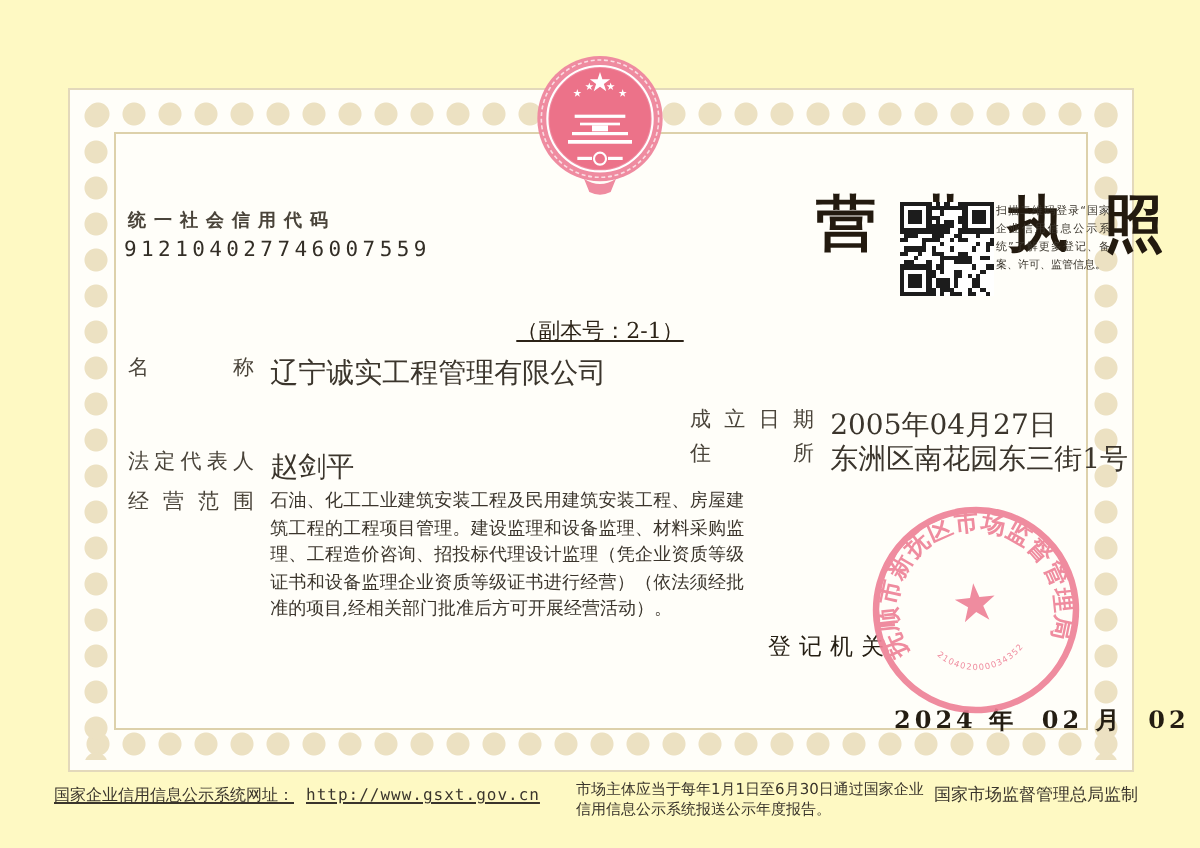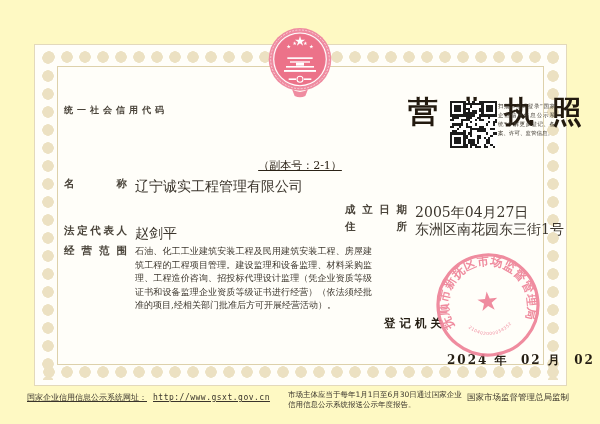--- a/index.html
+++ b/index.html
@@ -32,21 +32,21 @@
   .copyno{position:absolute;left:0;right:0;top:158px;text-align:center;font-size:11px;color:#2c2317;text-decoration:underline;}
   
   .qr{position:absolute;left:450px;top:101px;width:47px;height:47px;display:grid;
       grid-template-columns:repeat(21,1fr);grid-template-rows:repeat(21,1fr);background:#fff;}
   .qr div.qf{background:#1c1c1c;} .qr div.qe{background:#ffffff;}
   .qrcap{position:absolute;left:498px;top:102px;width:57px;font-size:5.5px;line-height:1.65;
          color:#3a352c;text-align:justify;font-family:"DejaVu Sans","Liberation Sans",sans-serif;}
   
   .row{position:absolute;}
   .flabel{display:inline-block;width:63px;text-align:justify;text-align-last:justify;
-          font-size:10.5px;font-weight:bold;color:#4a443a;vertical-align:top;}
+          font-size:10.5px;font-weight:normal;color:#4a443a;vertical-align:top;}
   .fvalue{display:inline-block;font-size:14px;color:#3b352c;vertical-align:top;margin-left:3px;
           padding-top:1px;}
   .scope .fvalue{width:237px;font-size:9px;line-height:13.5px;text-align:justify;}
   .rlabel{width:62px;}
   
   .registry{position:absolute;left:384px;top:316px;font-size:11.5px;font-weight:bold;color:#241d12;}
   .registry .flabel{width:58px;font-size:11.5px;color:#241d12;}
   .seal{position:absolute;left:430px;top:247px;width:116px;height:116px;transform:rotate(-6deg);
         opacity:.9;z-index:2;}
   .seal text{font-family:"DejaVu Sans","Liberation Sans",sans-serif;}
@@ -68,20 +68,21 @@
 <div class="page">
 
   <div class="frame-outer"></div>
   <div class="lace lace-top"></div>
   <div class="lace lace-bottom"></div>
   <div class="lace lace-left"></div>
   <div class="lace lace-right"></div>
   <div class="frame-inner"></div>
 
   <div class="credit-label">统一社会信用代码</div>
+  <div class="credit-code">912104027746007559</div>
 
   <svg class="emblem" viewBox="0 0 100 108">
     <defs>
       <path id="st" d="M0,-10 L2.25,-3.09 9.51,-3.09 3.63,1.18 5.88,8.09 0,3.82 -5.88,8.09 -3.63,1.18 -9.51,-3.09 -2.25,-3.09 Z"></path>
     </defs>
     <circle cx="50" cy="50" r="47" fill="#ef8ba0"></circle>
     <circle cx="50" cy="50" r="44" fill="none" stroke="#ffffff" stroke-width="1.2" stroke-dasharray="3,2" opacity=".7"></circle>
     <circle cx="50" cy="50" r="38" fill="#ec7289"></circle>
     <circle cx="50" cy="50" r="39.5" fill="none" stroke="#ffffff" stroke-width="1.6"></circle>
     <use href="#st" transform="translate(50,23) scale(0.8)" fill="#ffffff"></use>

